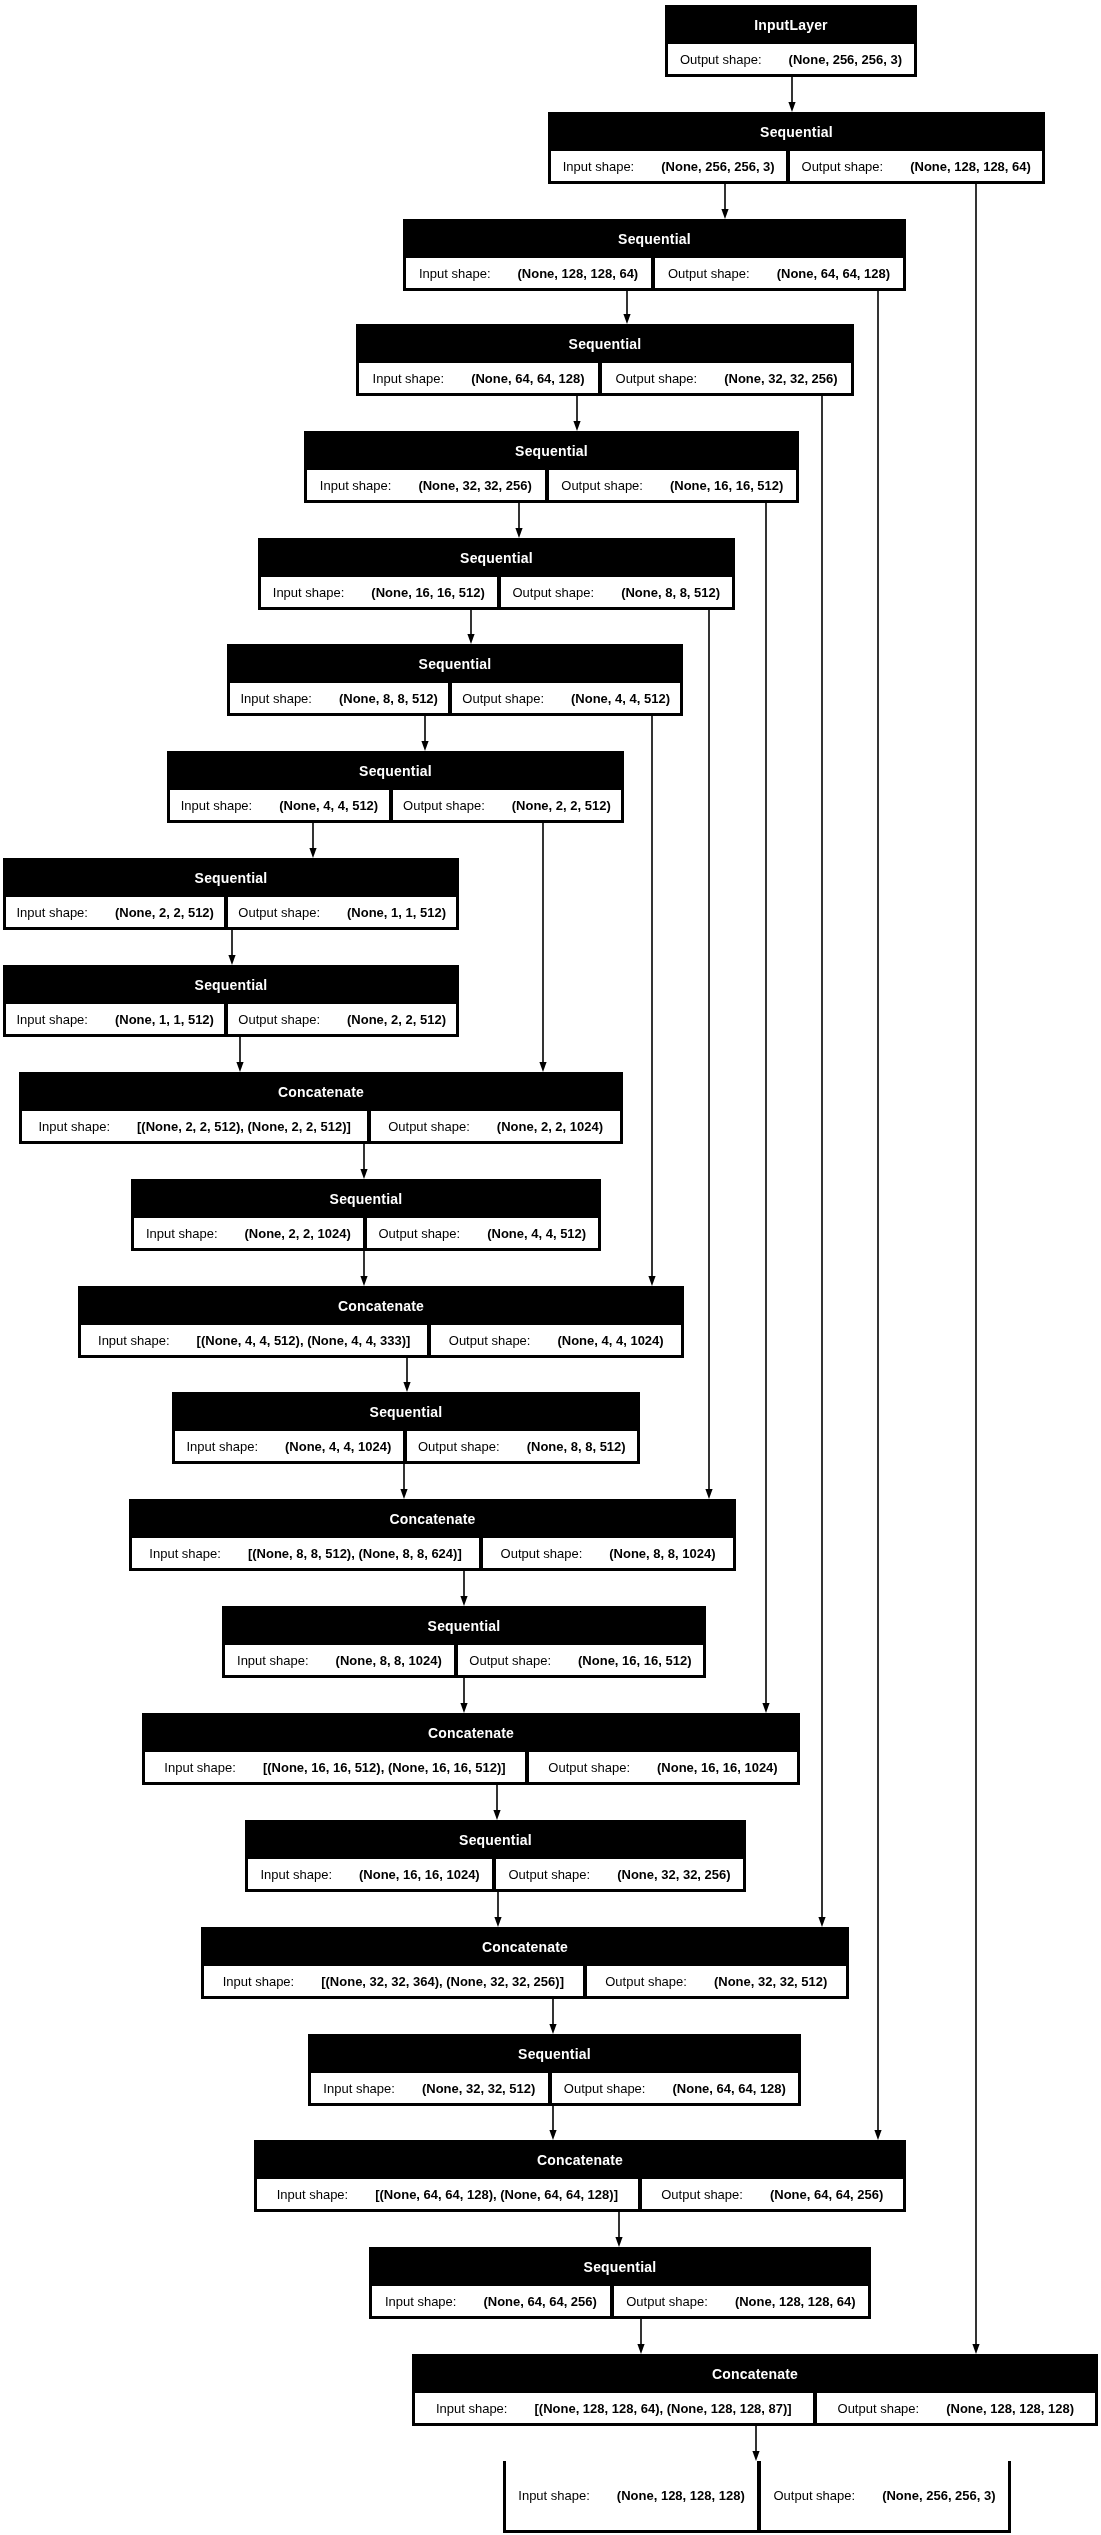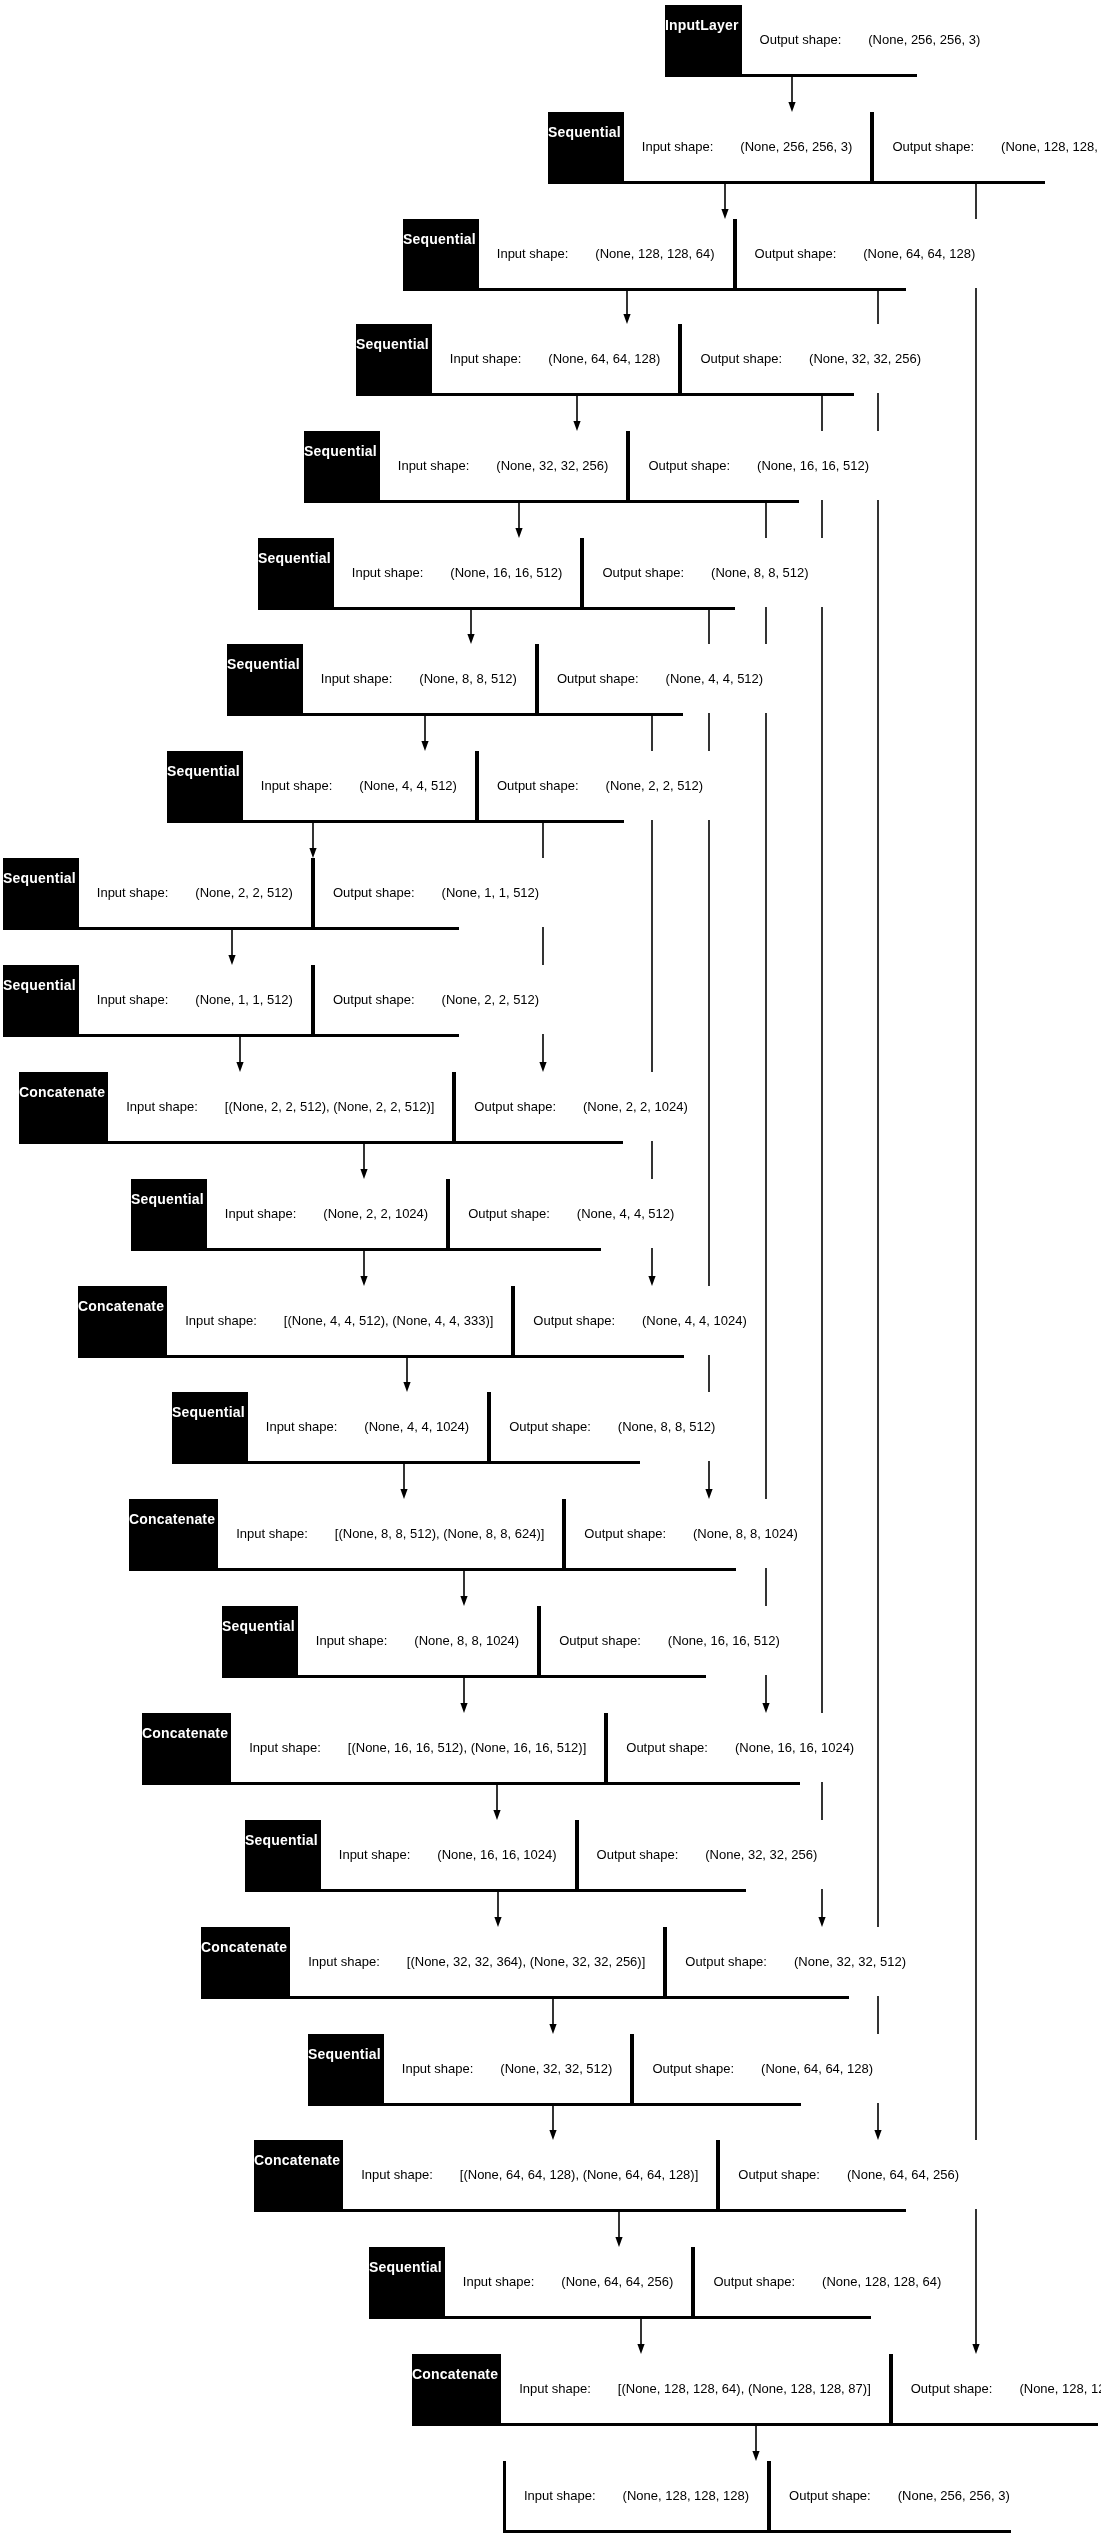--- a/index.html
+++ b/index.html
@@ -15,21 +15,21 @@
     position: absolute;
     left: 0; top: 0;
     width: 1101px; height: 2535px;
   }
   .node {
     position: absolute;
     background: #000000;
     box-sizing: border-box;
     height: 72px;
     display: flex;
-    flex-direction: row;
+    flex-direction: column;
   }
   .node-title {
     height: 39px;
     display: flex;
     align-items: center;
     justify-content: center;
     color: #ffffff;
     font-weight: bold;
     font-size: 14px;
     letter-spacing: 0.2px;
@@ -47,21 +47,21 @@
     display: flex;
     align-items: center;
     justify-content: center;
     font-size: 13px;
     white-space: nowrap;
     padding: 0 18px;
     overflow: hidden;
     gap: 22px;
   }
   .lbl { font-weight: normal; }
-  .val { font-weight: normal; margin-left: 5px; }
+  .val { font-weight: bold; margin-left: 5px; }
 </style>
 </head>
 <body>
 
 <div class="canvas">
 
   <svg id="edges" class="edge-layer" viewBox="0 0 1101 2535" xmlns="http://www.w3.org/2000/svg">
       <line x1="792" y1="77" x2="792" y2="103" stroke="#000000" stroke-width="1.6"></line>
       <polygon points="788.4,102 795.6,102 792,112" fill="#000000"></polygon>
       <line x1="725" y1="184" x2="725" y2="210" stroke="#000000" stroke-width="1.6"></line>

